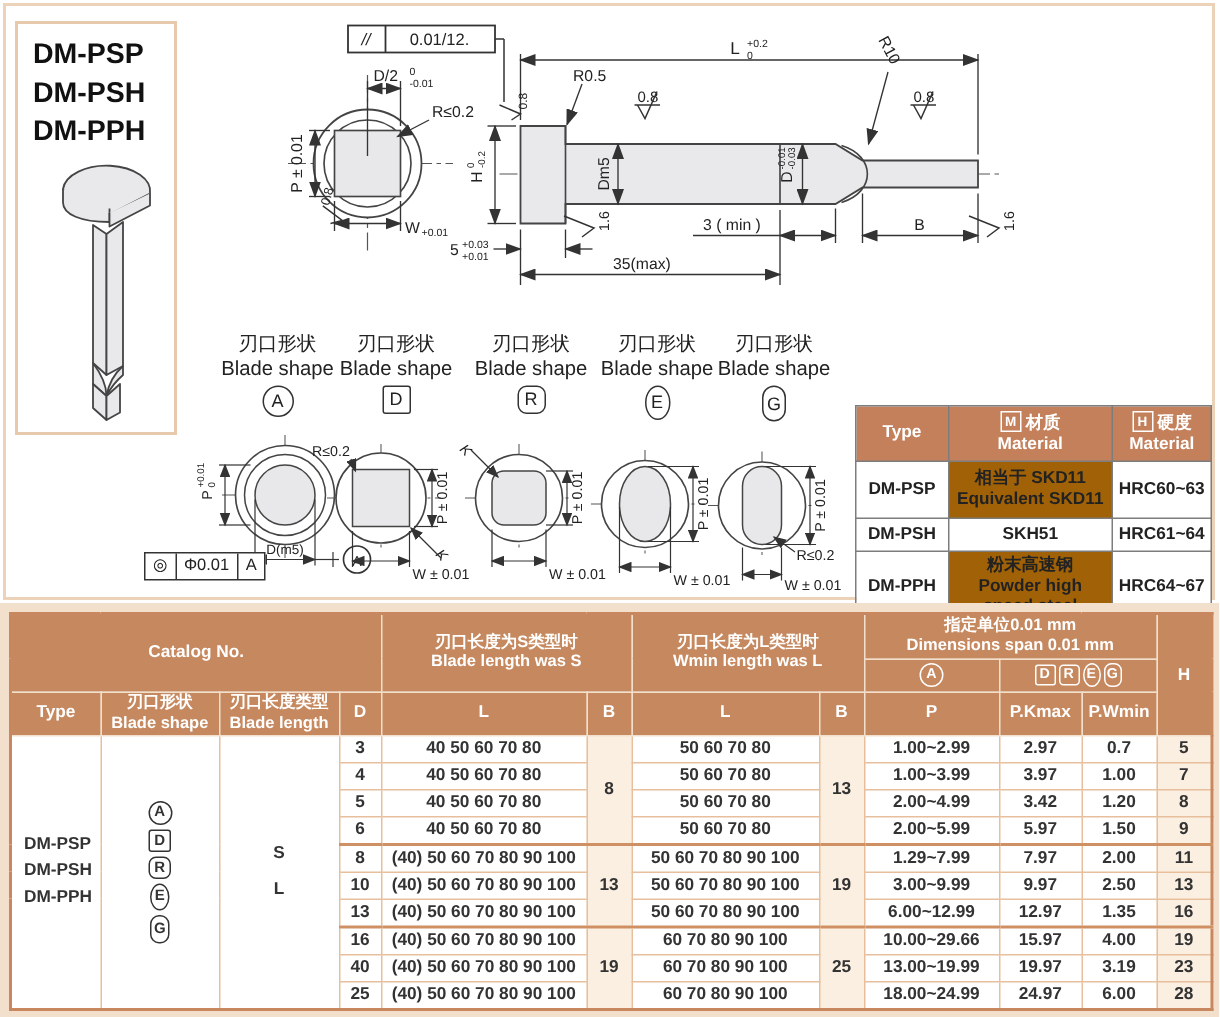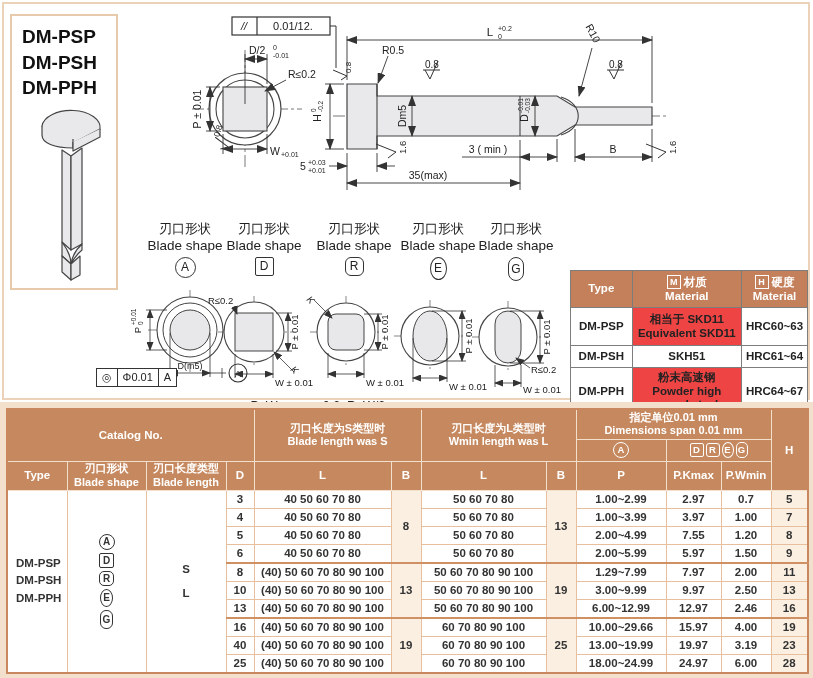--- a/index.html
+++ b/index.html
@@ -28,21 +28,21 @@
   .bs-cond{font-size:12.5px;color:#222;margin-top:1px;}
   .fcf{position:absolute;left:-14px;top:148px;display:inline-flex;border:1.4px solid #333;background:#fff;font-size:11px;}
   .fcf span{padding:1px 5px;border-right:1.4px solid #333;line-height:15px;}
   .fcf span:last-child{border-right:none;}
   
   .material-table{position:absolute;left:566px;top:266px;border-collapse:collapse;table-layout:fixed;}
   .material-table th,.material-table td{border:1px solid #7d7d7d;text-align:center;vertical-align:middle;
       font-size:11.5px;line-height:1.2;padding:2px 2px;}
   .material-table th{background:#c3805b;color:#fff;font-weight:bold;height:32px;}
   .material-table td{background:#fff;color:#222;font-weight:bold;}
-  .material-table td.cream{background:#ef4444;}
+  .material-table td.cream{background:#a16207;}
   .mt-type{font-size:12.5px;}
   .mh-icon{display:inline-block;width:12px;height:12px;line-height:12px;border:1px solid #fff;
            font-size:9px;margin-right:3px;vertical-align:1px;}
   
   .bottom-section{position:absolute;left:0;top:402px;width:813px;height:276px;background:#f2e0cc;}
   .main-table{position:absolute;left:6px;top:6px;border-collapse:collapse;table-layout:fixed;
               background:#fff;border:2px solid #c9875f;}
   .main-table th{background:#c6895f;color:#fff;border:1px solid #f2e0cd;font-weight:bold;
                  font-size:11.5px;line-height:1.25;padding:0 2px;}
   .main-table td{border:1px solid #e7bf9c;color:#333;font-weight:bold;font-size:11.5px;
@@ -539,21 +539,21 @@
         <td>1.00~3.99</td>
         <td>3.97</td>
         <td>1.00</td>
         <td class="cr">7</td>
       </tr>
       <tr>
         <td>5</td>
         <td>40  50 60 70 80</td>
         <td>50 60 70 80</td>
         <td>2.00~4.99</td>
-        <td>7.55</td>
+        <td>3.42</td>
         <td>1.20</td>
         <td class="cr">8</td>
       </tr>
       <tr>
         <td>6</td>
         <td>40  50 60 70 80</td>
         <td>50 60 70 80</td>
         <td>2.00~5.99</td>
         <td>5.97</td>
         <td>1.50</td>
@@ -578,21 +578,21 @@
         <td>9.97</td>
         <td>2.50</td>
         <td class="cr">13</td>
       </tr>
       <tr>
         <td>13</td>
         <td>(40) 50 60 70 80 90 100</td>
         <td>50 60 70 80 90 100</td>
         <td>6.00~12.99</td>
         <td>12.97</td>
-        <td>2.46</td>
+        <td>1.35</td>
         <td class="cr">16</td>
       </tr>
       <tr class="grp">
         <td>16</td>
         <td>(40) 50 60 70 80 90 100</td>
         <td rowspan="3" class="cr">19</td>
         <td>60 70 80 90 100</td>
         <td rowspan="3" class="cr">25</td>
         <td>10.00~29.66</td>
         <td>15.97</td>

